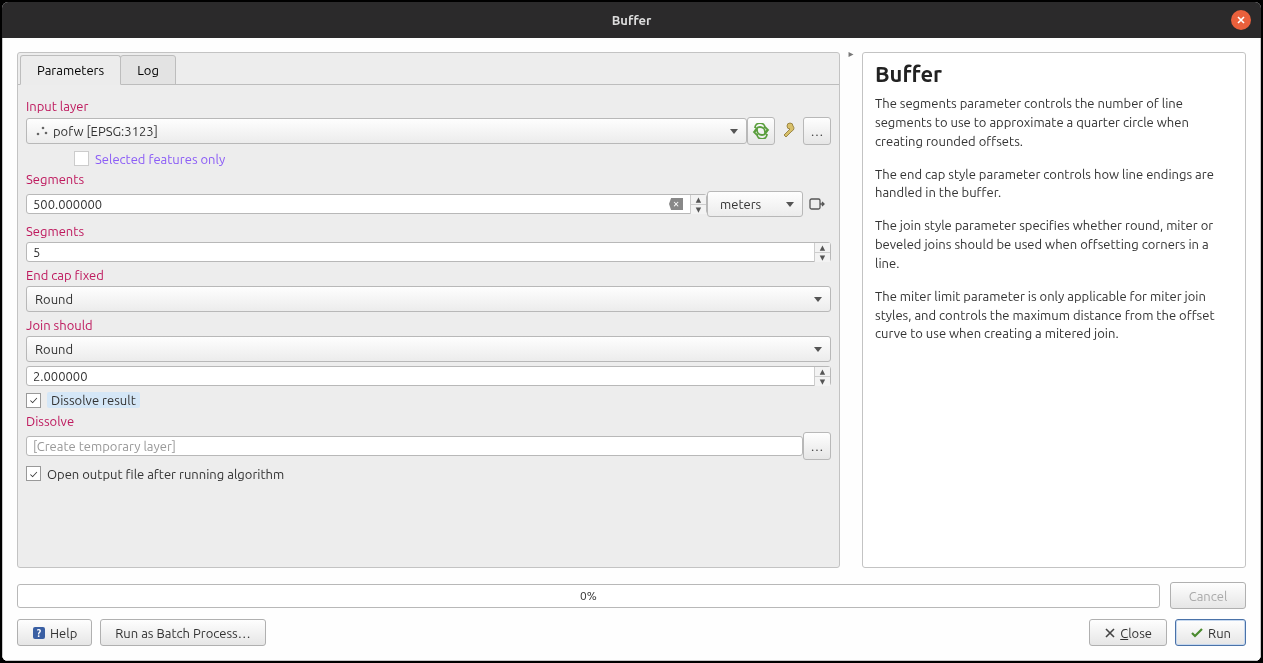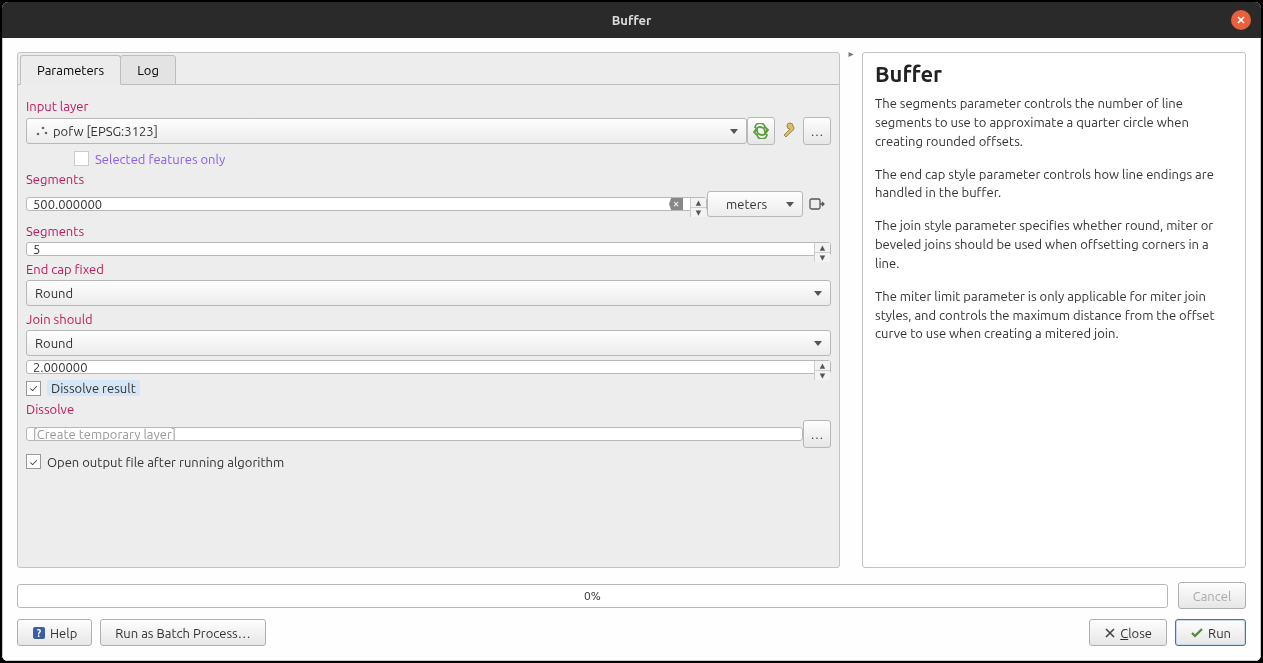--- a/index.html
+++ b/index.html
@@ -9,37 +9,37 @@
 .titlebar .close { position: absolute; right: 10px; top: 8px; width: 20px; height: 20px; border-radius: 10px; background: #e9603c; color: #fff; display: flex; align-items: center; justify-content: center; font-size: 12px; cursor: pointer; }
 .content { position: absolute; left: 0; right: 0; top: 36px; bottom: 0; background: #fefefe; border: 1px solid #c9c9c9; border-top: none; display: flex; flex-direction: column; }
 .main-area { flex: 1; display: flex; padding: 14px; gap: 14px; }
 .left-panel { flex: 1; border: 1px solid #c3c3c3; background: #ededed; display: flex; flex-direction: column; border-radius: 3px; }
 .tabs { display: flex; padding: 2px 2px 0 2px; }
 .tab { padding: 7px 16px; font-size: 13px; border: 1px solid #bdbdbd; background: #e3e3e3; cursor: pointer; margin-right: -1px; border-top-left-radius: 3px; border-top-right-radius: 3px; }
 .tab.active { background: #ececec; border-bottom-color: #ececec; z-index: 2; position: relative; }
 .tab-body { border-top: 1px solid #bdbdbd; margin-top: -1px; padding: 8px; flex: 1; overflow: auto; }
 .label { font-size: 13px; color: #be185d; margin: 6px 0 4px; }
 .field-row { display: flex; align-items: center; margin-bottom: 4px; }
-.text-input { flex: 1; height: 14px; background: #fff; border: 1px solid #b8b8b8; border-radius: 3px; padding: 0 6px; font-size: 13px; color: #333; }
+.text-input { flex: 1; height: 20px; background: #fff; border: 1px solid #b8b8b8; border-radius: 3px; padding: 0 6px; font-size: 13px; color: #333; }
 .text-input::placeholder { color: #999; }
 .dd { flex: 1; height: 26px; background: linear-gradient(#fefefe, #ececec); border: 1px solid #b8b8b8; border-radius: 3px; display: flex; align-items: center; padding: 0 8px; font-size: 13px; color: #333; position: relative; }
 .dd:after { content: ""; position: absolute; right: 8px; top: 10px; width: 0; height: 0; border-left: 4px solid transparent; border-right: 4px solid transparent; border-top: 5px solid #555; }
 .spin-wrap { position: relative; flex: 1; display: flex; }
 .spin-wrap .text-input { padding-right: 20px; }
 .spin-btns { position: absolute; right: 1px; top: 1px; bottom: 1px; width: 16px; display: flex; flex-direction: column; }
 .spin-btns span { flex: 1; display: flex; align-items: center; justify-content: center; font-size: 7px; color: #555; background: #f3f3f3; border-left: 1px solid #cdcdcd; cursor: pointer; }
 .spin-btns span:first-child { border-bottom: 1px solid #cdcdcd; }
 .square-btn { width: 28px; height: 28px; border: 1px solid #b8b8b8; background: linear-gradient(#fefefe, #e6e6e6); border-radius: 3px; display: flex; align-items: center; justify-content: center; font-size: 13px; cursor: pointer; color: #444; }
 .checkbox-row { display: flex; align-items: center; gap: 6px; margin: 6px 0; font-size: 13px; color: #333; }
 .checkbox-row.disabled { color: #8b5cf6; padding-left: 48px; }
 .cb { width: 15px; height: 15px; border: 1px solid #999; background: #fff; display: flex; align-items: center; justify-content: center; font-size: 11px; color: #333; }
 .checkbox-row.disabled .cb { border-color: #ccc; }
 .hl-label { background: #d5e7f7; padding: 1px 4px; border-radius: 2px; }
 .clear-x { position: absolute; right: 24px; top: 50%; transform: translateY(-50%); width: 14px; height: 12px; background: #888; clip-path: polygon(15% 0, 100% 0, 100% 100%, 15% 100%, 0 50%); display: flex; align-items: center; justify-content: center; color: #fff; font-size: 8px; cursor: pointer; }
-.units-dd { width: 96px; height: 26px; background: linear-gradient(#fefefe, #ececec); border: 1px solid #b8b8b8; border-radius: 3px; display: flex; align-items: center; padding: 0 18px; font-size: 13px; color: #333; position: relative; }
+.units-dd { width: 96px; height: 26px; background: linear-gradient(#fefefe, #ececec); border: 1px solid #b8b8b8; border-radius: 3px; display: flex; align-items: center; padding: 0 12px; font-size: 13px; color: #333; position: relative; }
 .units-dd:after { content: ""; position: absolute; right: 8px; top: 10px; width: 0; height: 0; border-left: 4px solid transparent; border-right: 4px solid transparent; border-top: 5px solid #555; }
 .pointer-svg { margin-right: 4px; }
 .right-panel { width: 384px; border: 1px solid #c3c3c3; background: #fff; padding: 8px 12px; font-size: 13px; color: #333; border-radius: 3px; }
 .right-panel h1 { margin: 0 0 8px; font-size: 22px; font-weight: 700; color: #222; }
 .right-panel p { margin: 0 0 14px; line-height: 1.45; }
 .collapse-handle { width: 10px; display: flex; align-items: flex-start; justify-content: center; margin-left: -8px; margin-right: -8px; }
 .collapse-handle span { font-size: 10px; color: #777; cursor: pointer; margin-top: -4px; }
 .footer { padding: 0 14px 14px; }
 .progress-row { display: flex; align-items: center; gap: 10px; margin-bottom: 10px; }
 .progressbar { flex: 1; height: 24px; border: 1px solid #b8b8b8; background: #fff; border-radius: 3px; display: flex; align-items: center; justify-content: center; font-size: 12px; color: #333; }
@@ -185,21 +185,21 @@
         <p>The join style parameter specifies whether round, miter or beveled joins should be used when offsetting corners in a line.</p>
         <p>The miter limit parameter is only applicable for miter join styles, and controls the maximum distance from the offset curve to use when creating a mitered join.</p>
       </div>
     </div>
 
     <div class="footer">
       <div class="progress-row">
         <div class="progressbar">
             <span>0%</span>
           </div>
-        <div class="btn disabled" style="width:68px; justify-content:center;">Cancel</div>
+        <div class="btn disabled" style="width:76px; justify-content:center;">Cancel</div>
       </div>
       <div class="btn-row">
         <div class="left">
           <div class="btn">
             <svg width="14" height="14" viewBox="0 0 14 14">
                 <rect x="1" y="1" width="12" height="12" rx="2" fill="#3a5fa3"></rect>
                 <text x="7" y="11" text-anchor="middle" font-size="10" fill="#fff" font-weight="700">?</text>
               </svg>
             <span>Help</span>
           </div>

